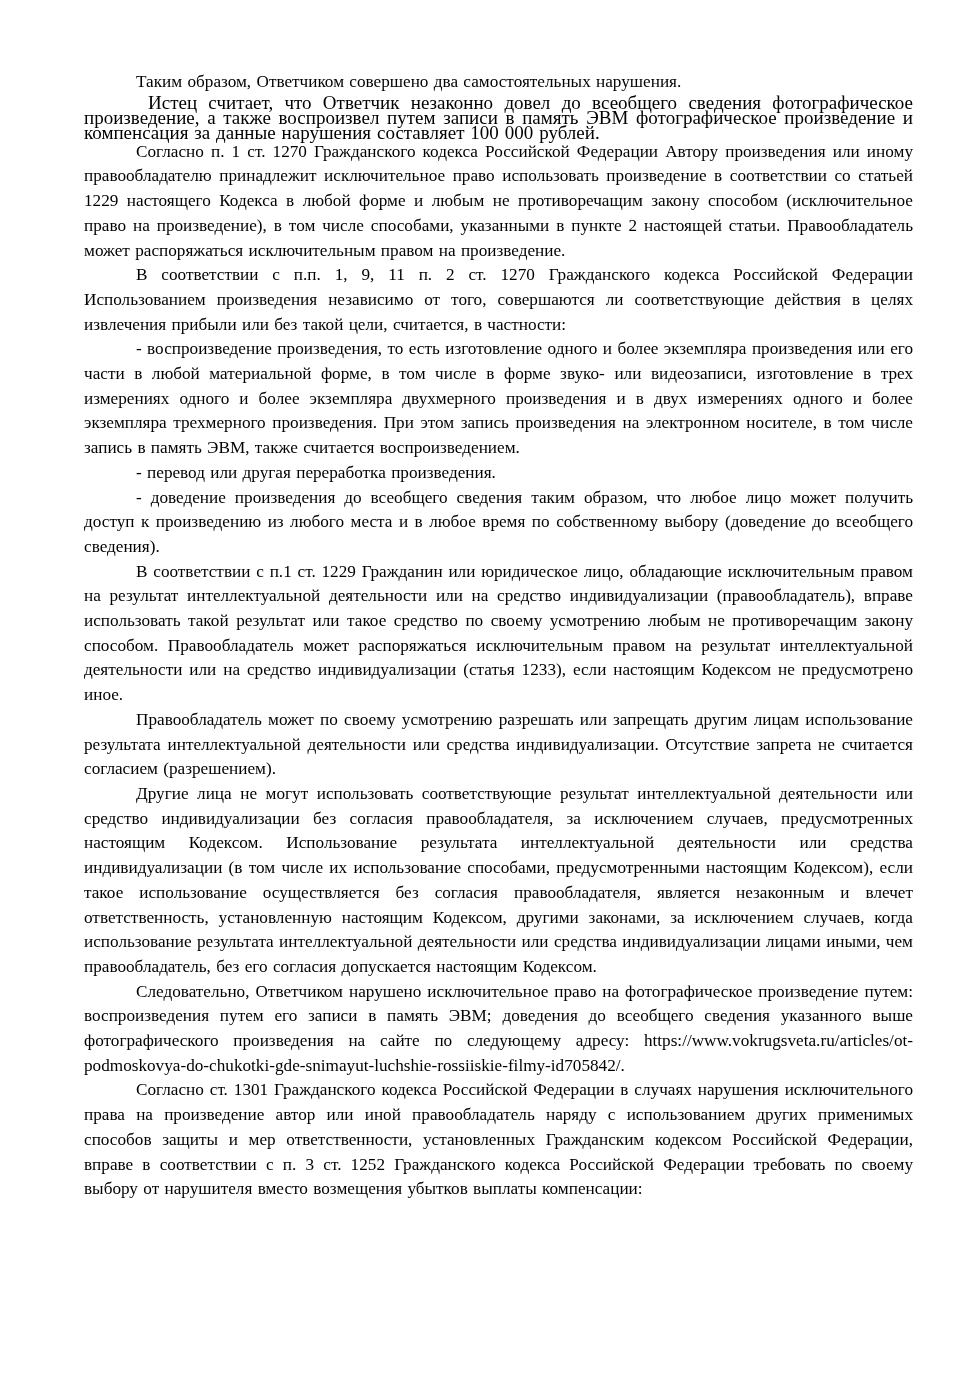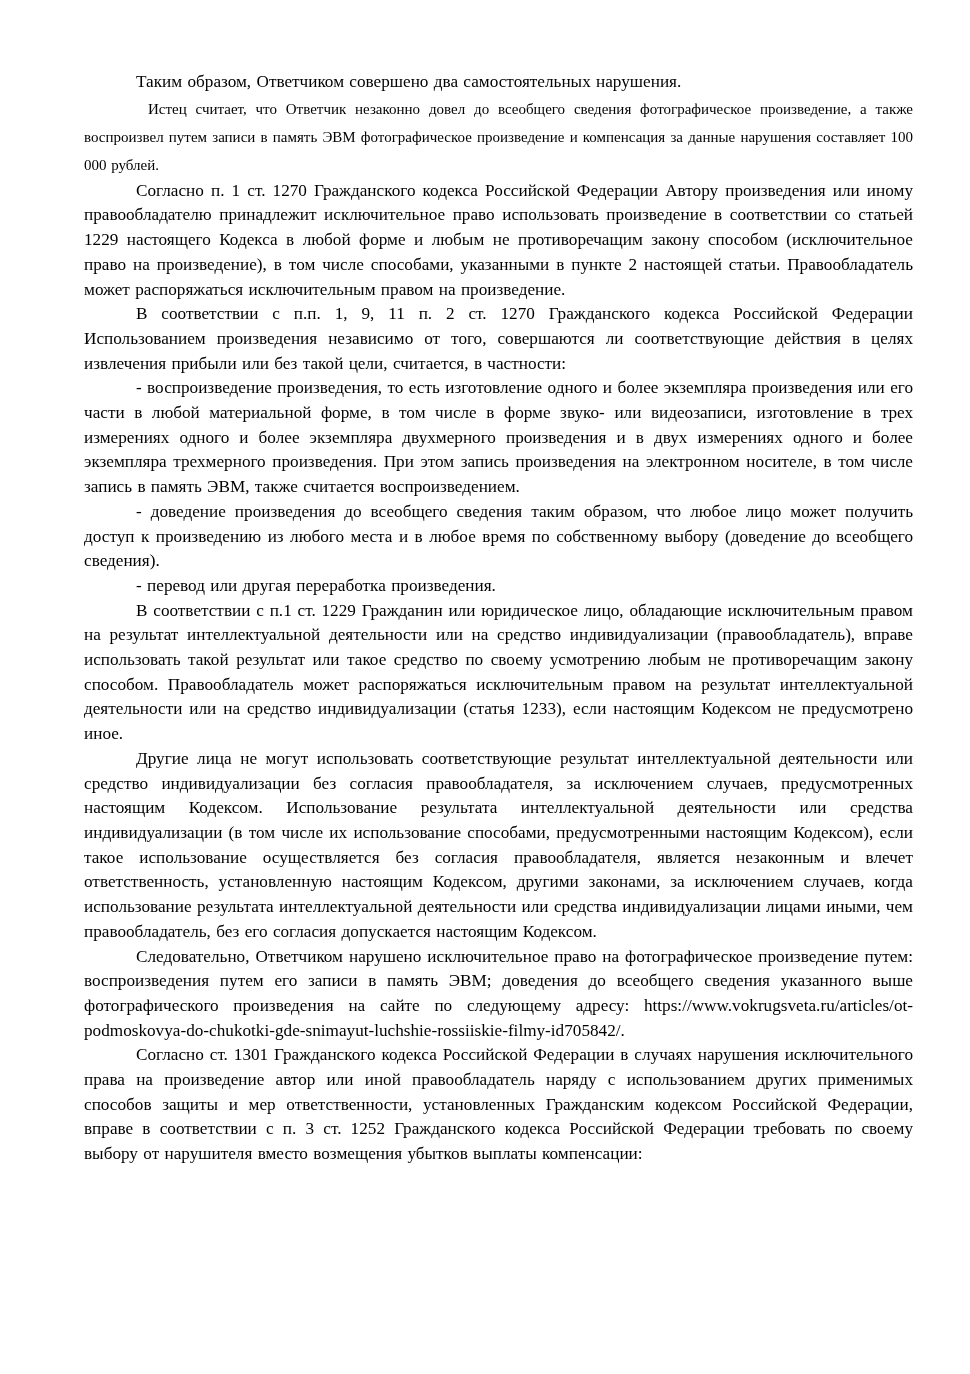--- a/index.html
+++ b/index.html
@@ -26,41 +26,42 @@
     padding: 0;
     text-align: justify;
     word-spacing: 0.06em;
   }
   p.normal {
     font-size: 17.2px;
     line-height: 24.7px;
     text-indent: 52px;
   }
   p.small {
-    font-size: 15px;
-    line-height: 28px;
+    font-size: 19px;
+    line-height: 15px;
     text-indent: 64px;
   }
   p.para .u {
     text-underline-offset: 2px;
   }
   p.para span {
     overflow-wrap: break-word;
   }
 </style>
 </head>
 <body>
 
 <div class="page">
   <div class="doc-body">
       <p class="para normal"><span>Таким образом, Ответчиком совершено два самостоятельных нарушения.</span></p>
       <p class="para small"><span>Истец считает, что Ответчик незаконно довел до всеобщего сведения фотографическое произведение, а также воспроизвел путем записи в память ЭВМ фотографическое произведение и компенсация за данные нарушения составляет 100 000 рублей.</span></p>
       <p class="para normal"><span>Согласно п. 1 ст. 1270 Гражданского кодекса Российской Федерации </span><span class="u">Автору произведения или иному правообладателю принадлежит исключительное право использовать произведение в соответствии со статьей 1229 настоящего Кодекса в любой форме и любым не противоречащим закону способом (исключительное право на произведение)</span><span>, в том числе способами, указанными в пункте 2 настоящей статьи. Правообладатель может распоряжаться исключительным правом на произведение.</span></p>
       <p class="para normal"><span>В соответствии с п.п. 1, 9, 11 п. 2 ст. 1270 Гражданского кодекса Российской Федерации Использованием произведения независимо от того, совершаются ли соответствующие действия в целях извлечения прибыли или без такой цели, считается, в частности:</span></p>
       <p class="para normal"><span>- воспроизведение произведения, то есть изготовление одного и более экземпляра произведения или его части в любой материальной форме, в том числе в форме звуко- или видеозаписи, изготовление в трех измерениях одного и более экземпляра двухмерного произведения и в двух измерениях одного и более экземпляра трехмерного произведения. При этом запись произведения на электронном носителе, в том числе запись в память ЭВМ, также считается воспроизведением.</span></p>
+      <p class="para normal"><span>- перевод или другая переработка произведения.</span></p>
       <p class="para normal"><span>- доведение произведения до всеобщего сведения таким образом, что любое лицо может получить доступ к произведению из любого места и в любое время по собственному выбору (доведение до всеобщего сведения).</span></p>
-      <p class="para normal"><span>- перевод или другая переработка произведения.</span></p>
       <p class="para normal"><span>В соответствии с п.1 ст. 1229 Гражданин или юридическое лицо, обладающие исключительным правом на результат интеллектуальной деятельности или на средство индивидуализации (правообладатель), вправе использовать такой результат или такое средство по своему усмотрению любым не противоречащим закону способом. Правообладатель может распоряжаться исключительным правом на результат интеллектуальной деятельности или на средство индивидуализации (</span><span class="u">статья 1233</span><span>), если настоящим Кодексом не предусмотрено иное.</span></p>
+      <p class="para normal"><span>Правообладатель может по своему усмотрению разрешать или запрещать другим лицам использование результата интеллектуальной деятельности или средства индивидуализации. </span><span class="u">Отсутствие запрета не считается согласием (разрешением).</span></p>
       <p class="para normal"><span>Другие лица не могут использовать соответствующие результат интеллектуальной деятельности или средство индивидуализации без согласия правообладателя, за исключением случаев, предусмотренных настоящим </span><span class="u">Кодексом</span><span>. Использование результата интеллектуальной деятельности или средства индивидуализации (в том числе их использование способами, предусмотренными настоящим Кодексом), если такое использование осуществляется без согласия правообладателя, является незаконным и влечет ответственность, установленную настоящим </span><span class="u">Кодексом</span><span>, другими </span><span class="u">законами</span><span>, за исключением случаев, когда использование результата интеллектуальной деятельности или средства индивидуализации лицами иными, чем правообладатель, без его согласия допускается настоящим Кодексом.</span></p>
       <p class="para normal"><span>Следовательно, Ответчиком нарушено исключительное право на фотографическое произведение путем: воспроизведения путем его записи в память ЭВМ; доведения до всеобщего сведения указанного выше фотографического произведения на сайте по следующему адресу: https://www.vokrugsveta.ru/articles/ot-podmoskovya-do-chukotki-gde-snimayut-luchshie-rossiiskie-filmy-id705842/.</span></p>
       <p class="para normal"><span>Согласно </span><span class="u">ст. 1301</span><span> Гражданского кодекса Российской Федерации в случаях нарушения исключительного права на произведение автор или иной правообладатель наряду с использованием других применимых способов защиты и мер ответственности, установленных Гражданским </span><span class="u">кодексом</span><span> Российской Федерации, вправе в соответствии с </span><span class="u">п. 3 ст. 1252</span><span> Гражданского кодекса Российской Федерации требовать по своему выбору от нарушителя вместо возмещения убытков выплаты компенсации:</span></p>
     </div>
 </div>
 
 </body></html>

